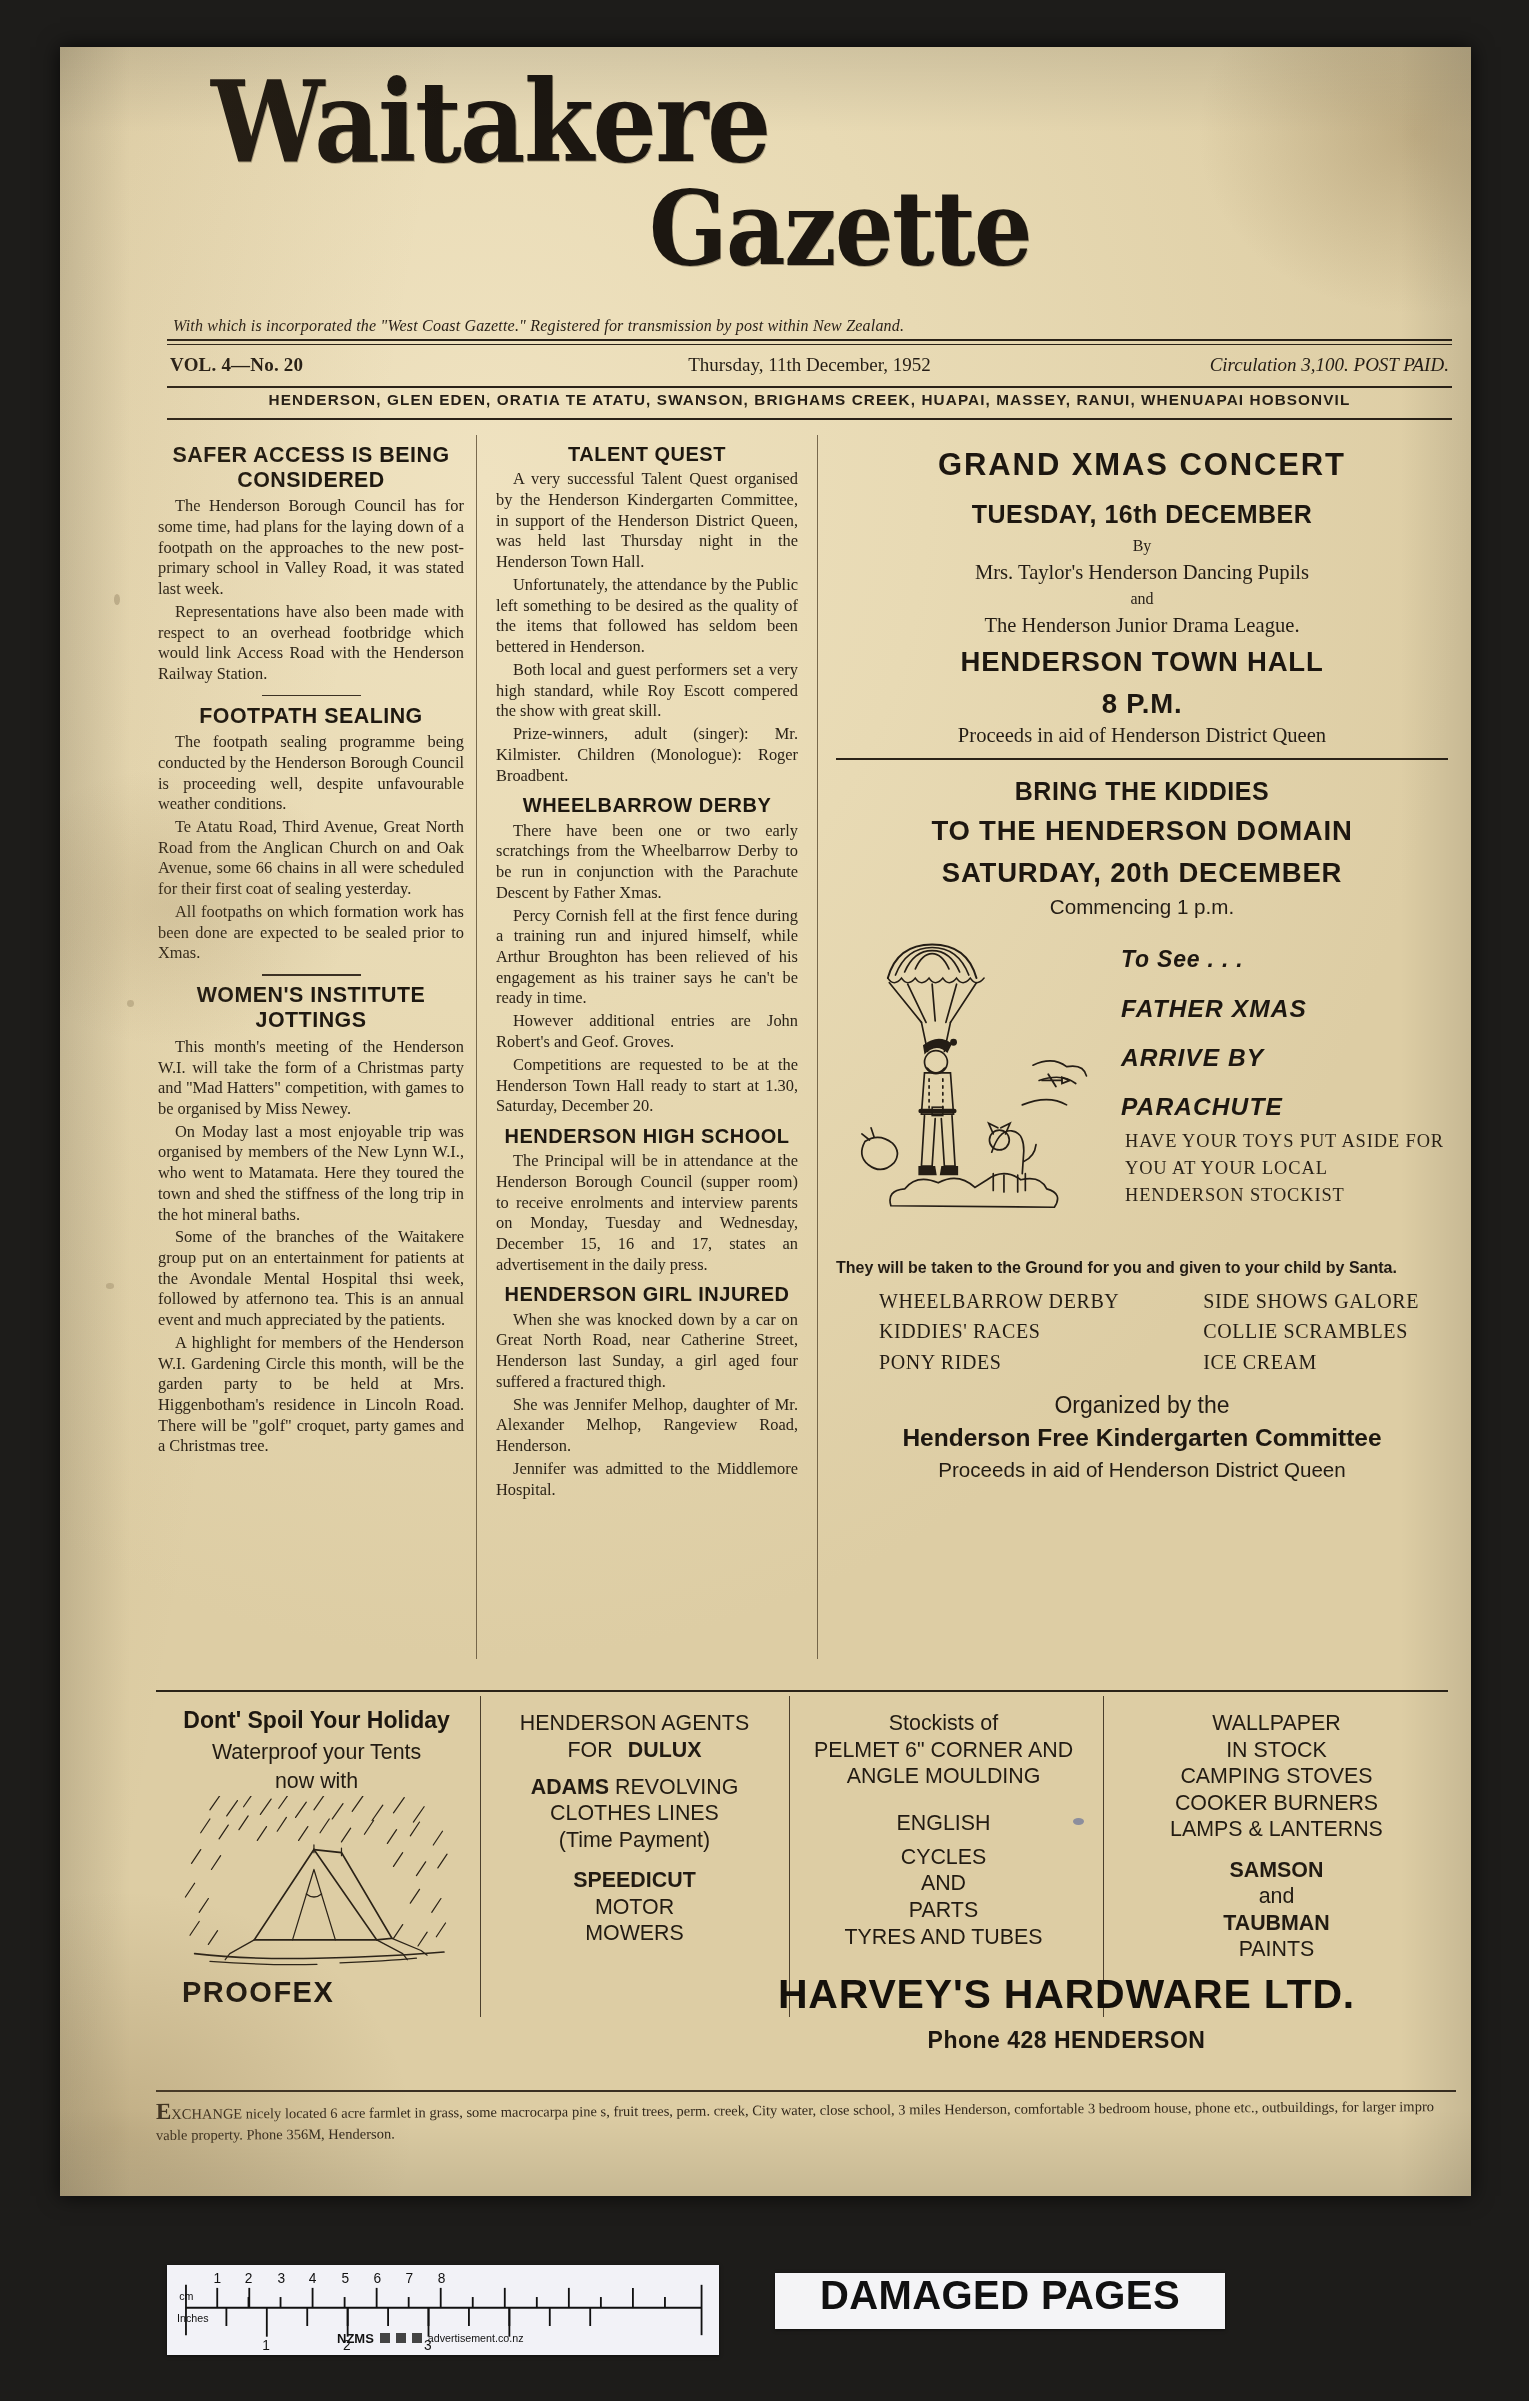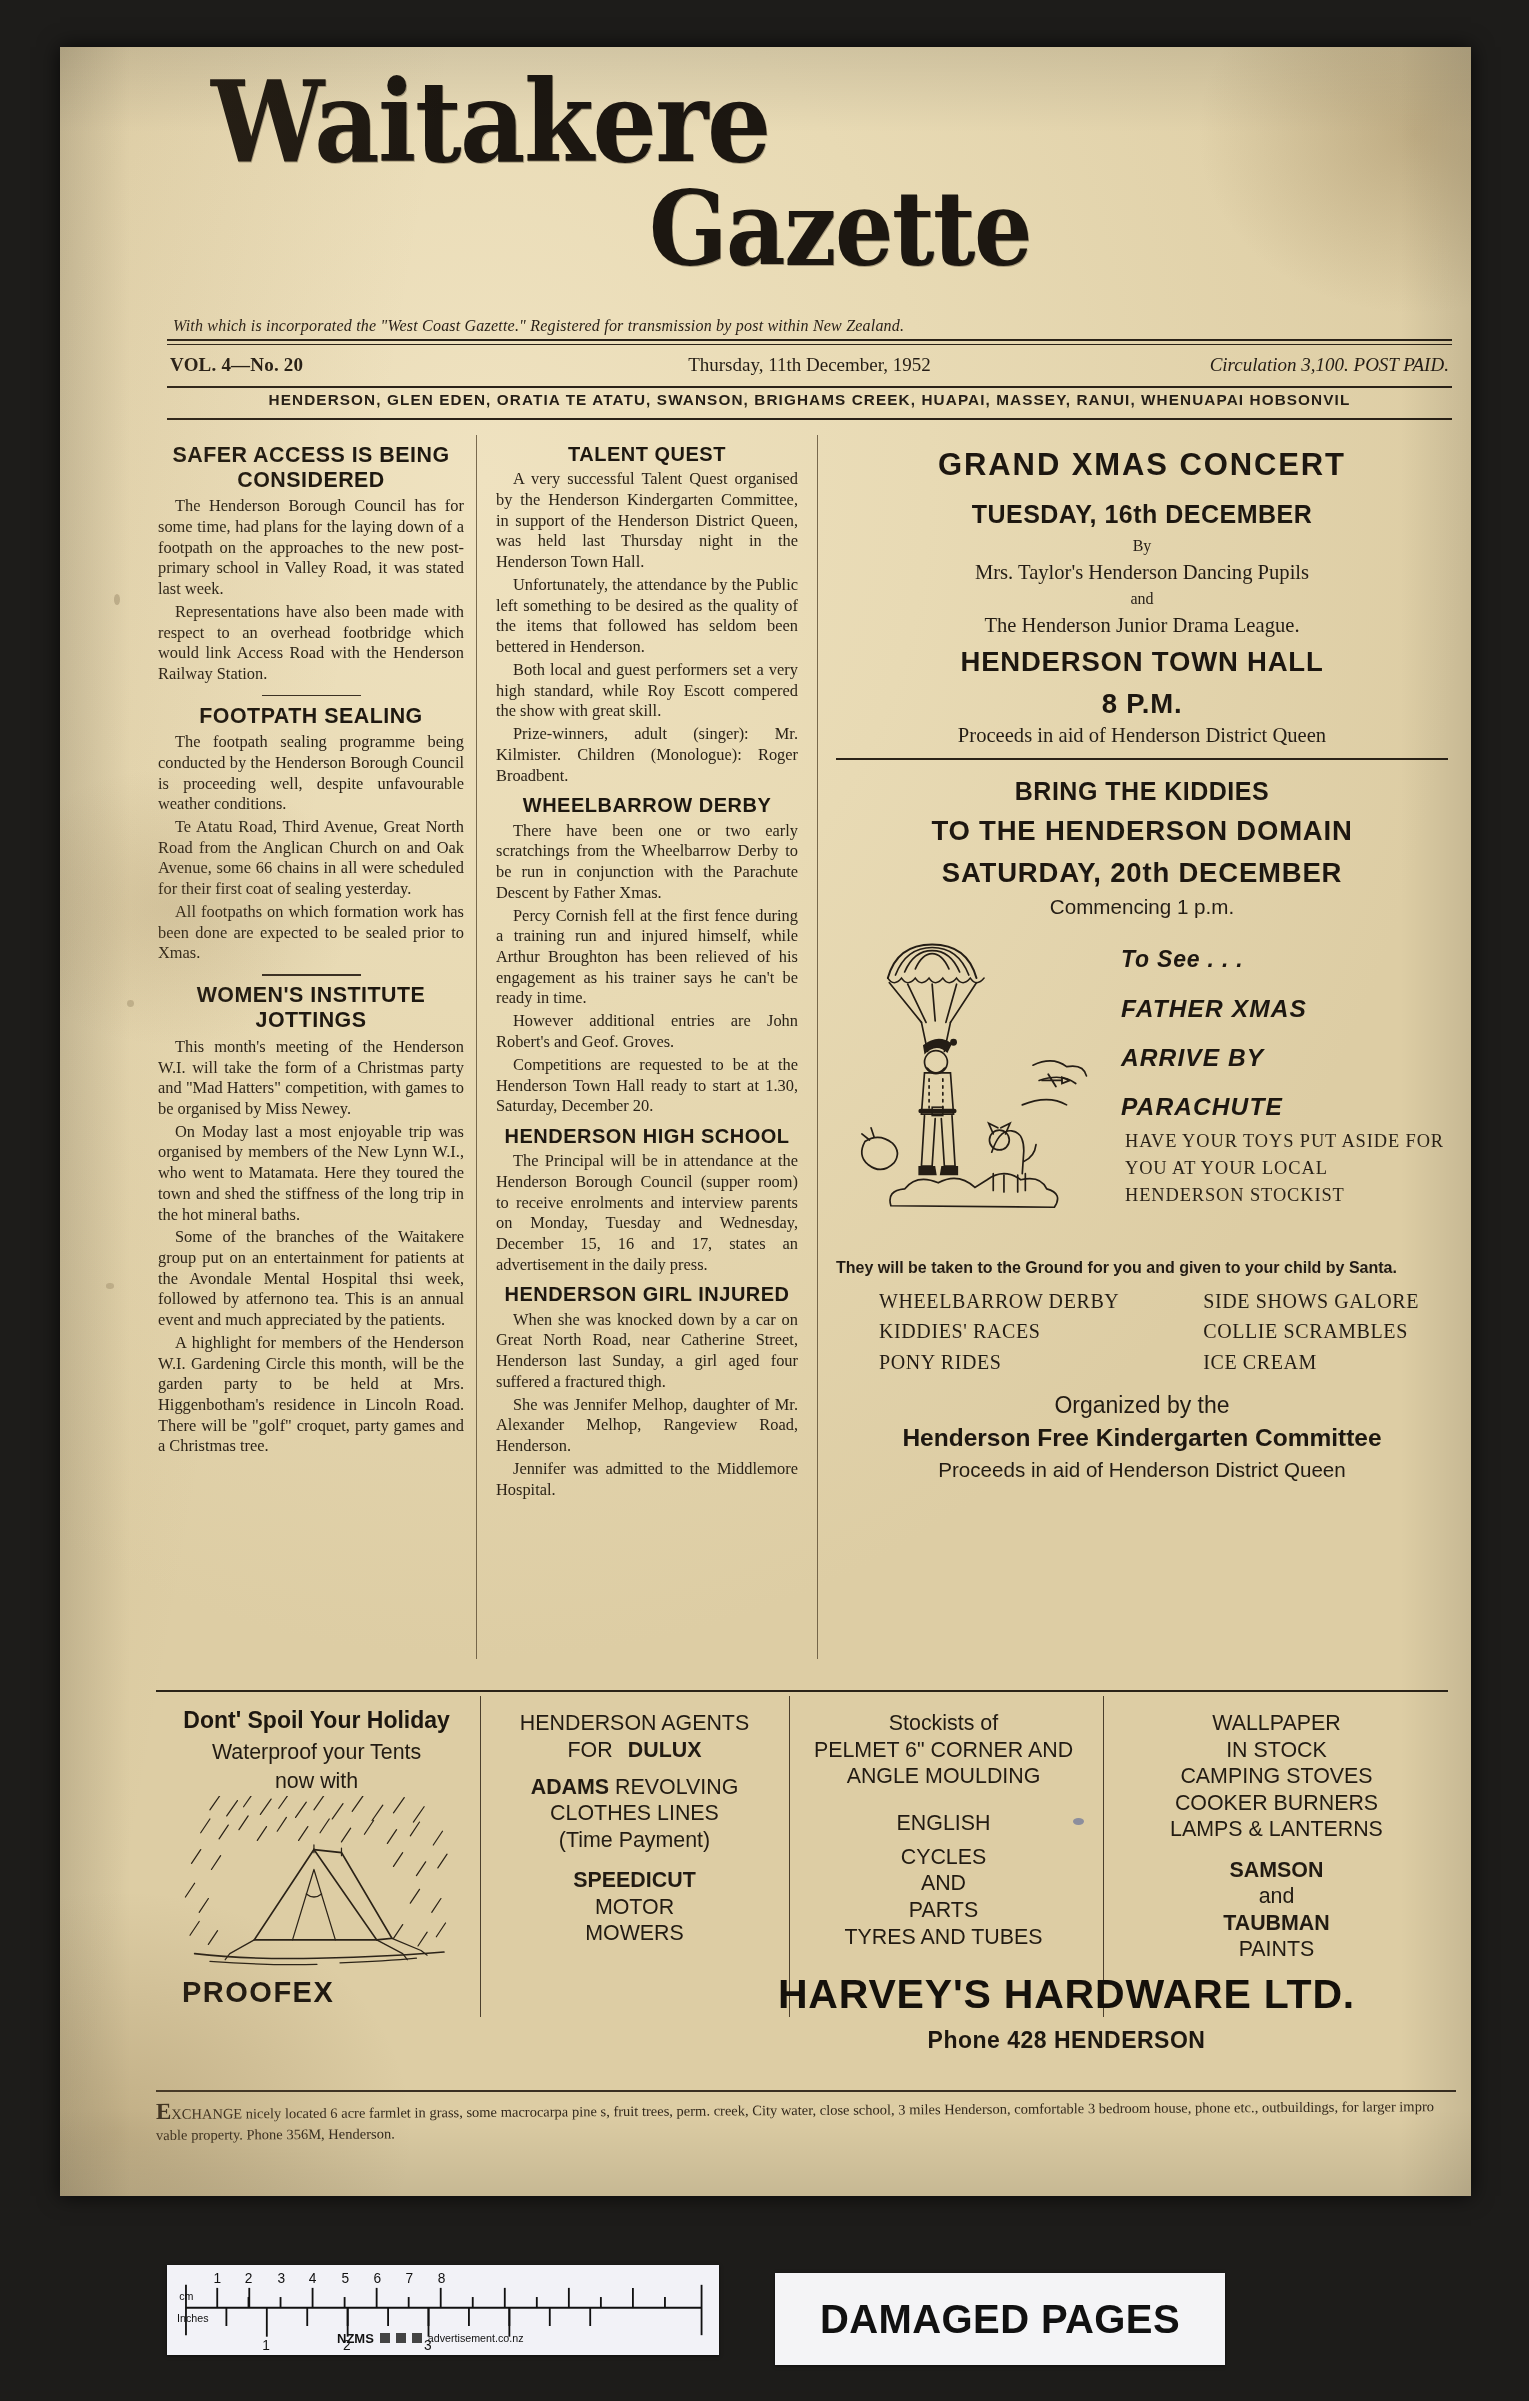--- a/index.html
+++ b/index.html
@@ -177,22 +177,22 @@
   .ruler .cmlab, .ruler .inlab { position:absolute; font-family:"Liberation Sans", sans-serif;
            font-size: 10.7px; color:#111; }
   .ruler .cmlab { left: 12.2px; top: 24.5px; }
   .ruler .inlab { left: 10px; top: 47px; text-align: center; }
   .ruler svg { position:absolute; left:0; top:0; }
   .nzms { position:absolute; left: 170px; bottom: 9.2px; display:flex; align-items:center; gap:6px; }
   .nzms .w { font-family:"Liberation Sans", sans-serif; font-weight:700; font-size: 13px; color:#111; }
   .nzms .sq { width: 10px; height: 10px; background:#444; display:inline-block; }
   .nzms .u { font-family:"Liberation Sans", sans-serif; font-size: 10.7px; color:#111; }
 
-  .damaged { position:absolute; left: 775px; top: 2273px; width: 450px; height: 92px;
-             background:#f4f4f6; display:flex; align-items:center; justify-content:center;
+  .damaged { position:absolute; left: 775px; top: 2273px; width: 450px; height: 56px;
+             background:#f4f4f6; display:flex; align-items:flex-start; justify-content:center;
              box-shadow: 0 0.8px 3.1px rgba(0,0,0,.5); }
   .damaged span { font-family:"Liberation Sans", sans-serif; font-weight:700; font-size: 40px;
                   letter-spacing: 0.4px; color:#111; }
 
   .spot { position:absolute; border-radius:50%; background: rgba(90,70,40,.45); z-index: 5;}
 </style>
 </head>
 <body>
 
 <div id="root">

